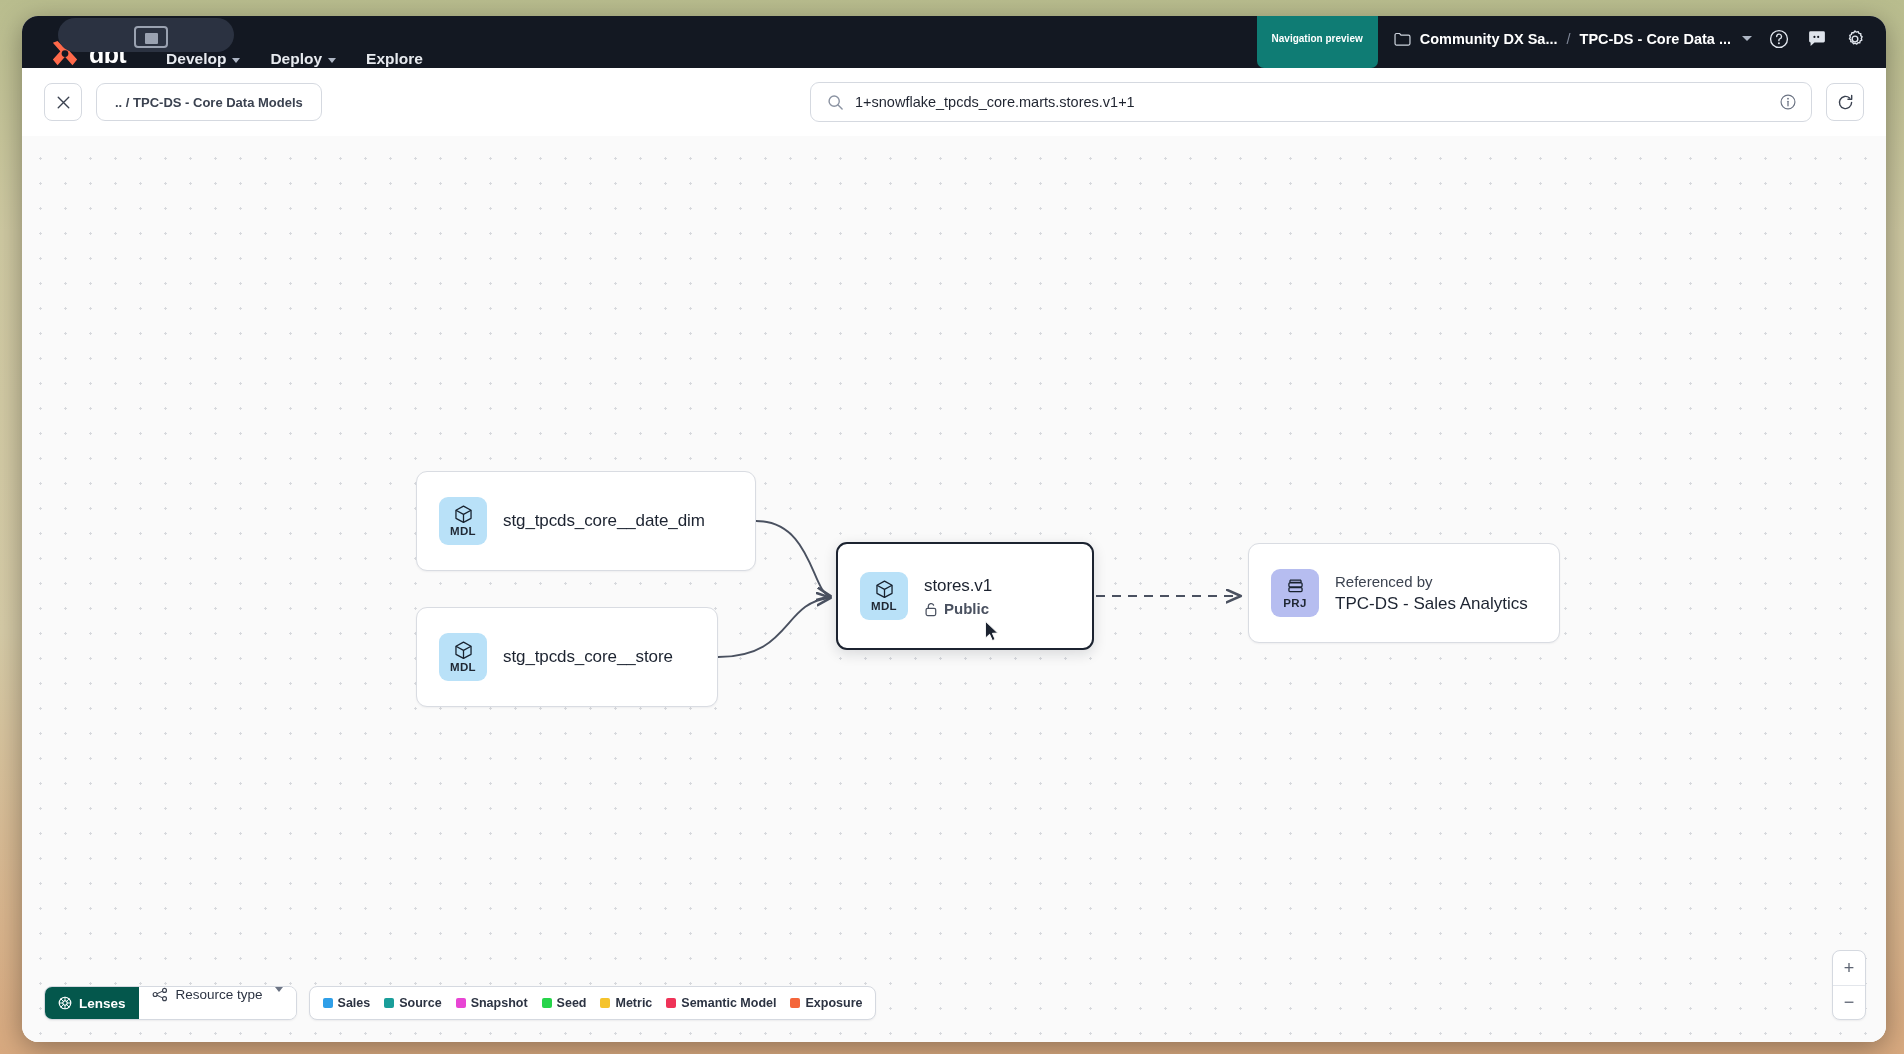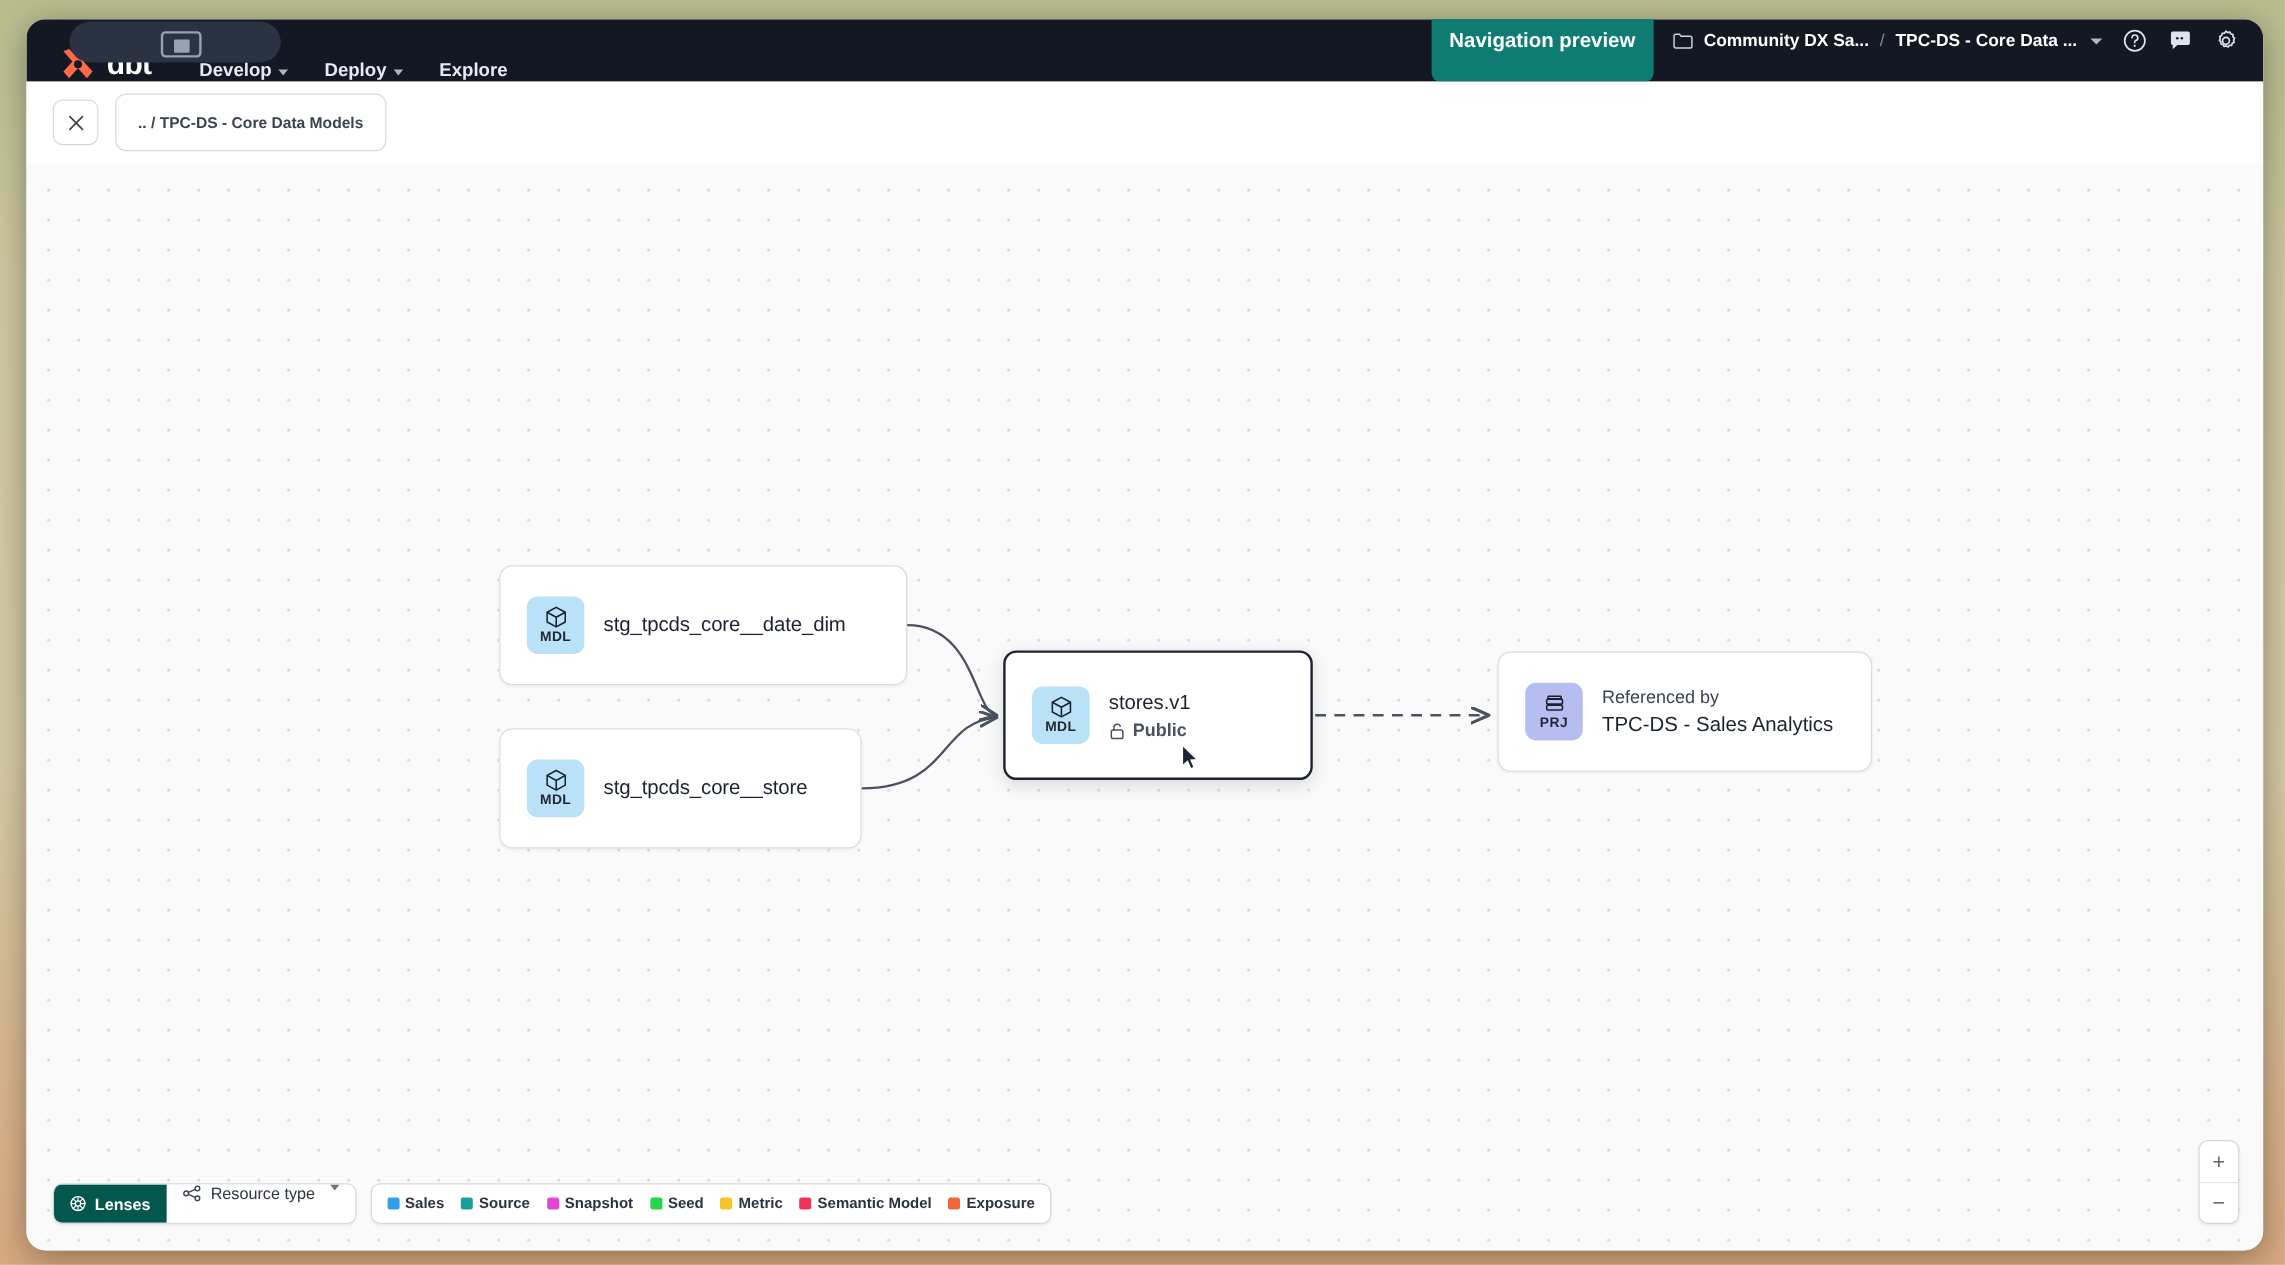--- a/index.html
+++ b/index.html
@@ -105,21 +105,21 @@
 
   .topbar-right {
     margin-left: auto;
     display: flex;
     align-items: center;
     gap: 16px;
   }
   .nav-preview-badge {
     background: #0f7c74;
     color: #ffffff;
-    font-size: 17px;
+    font-size: 10px;
     font-weight: 600;
     padding: 24px 15px;
     border-radius: 7px;
     cursor: pointer;
     white-space: nowrap;
   }
   .crumbs {
     display: flex;
     align-items: center;
     gap: 9px;
@@ -158,21 +158,21 @@
   .icon-btn {
     width: 38px; height: 38px;
     border: 1px solid #d5d9e0;
     border-radius: 8px;
     background: #ffffff;
     display: flex; align-items: center; justify-content: center;
     cursor: pointer;
     flex: none;
   }
   .crumb-pill {
-    height: 48px;
+    height: 38px;
     border: 1px solid #d5d9e0;
     border-radius: 9px;
     background: #ffffff;
     display: flex; align-items: center;
     padding: 16px 18px;
     font-size: 13px;
     font-weight: 600;
     color: #3b4250;
     cursor: pointer;
     white-space: nowrap;
@@ -449,20 +449,41 @@
   <div class="toolbar">
 
     <div class="icon-btn">
       <svg width="15" height="15" viewBox="0 0 16 16">
         <path d="M2.4 2.4 L13.6 13.6 M13.6 2.4 L2.4 13.6" stroke="#3b4250" stroke-width="1.5" stroke-linecap="round"></path>
       </svg>
     </div>
 
     <div class="crumb-pill">.. / TPC-DS - Core Data Models</div>
 
+    <div class="search-wrap">
+      <div class="searchbox">
+        <svg width="17" height="17" viewBox="0 0 18 18">
+          <circle cx="7.6" cy="7.6" r="5.4" fill="none" stroke="#8b93a2" stroke-width="1.5"></circle>
+          <path d="M11.7 11.7 L16 16" stroke="#8b93a2" stroke-width="1.5" stroke-linecap="round"></path>
+        </svg>
+        <input type="text" value="1+snowflake_tpcds_core.marts.stores.v1+1" style="">
+        <svg width="18" height="18" viewBox="0 0 20 20">
+          <circle cx="10" cy="10" r="7.7" fill="none" stroke="#6b7383" stroke-width="1.3"></circle>
+          <circle cx="10" cy="6.3" r="1" fill="#6b7383"></circle>
+          <path d="M10 9.2v5.1" stroke="#6b7383" stroke-width="1.4" stroke-linecap="round"></path>
+        </svg>
+      </div>
+
+      <div class="icon-btn">
+        <svg width="19" height="19" viewBox="0 0 20 20">
+          <path d="M16.4 10a6.4 6.4 0 1 1-2.1-4.75" fill="none" stroke="#3b4250" stroke-width="1.5" stroke-linecap="round"></path>
+          <path d="M16.5 2.6v3.9h-3.9" fill="none" stroke="#3b4250" stroke-width="1.5" stroke-linecap="round" stroke-linejoin="round"></path>
+        </svg>
+      </div>
+    </div>
   </div>
 
   <div class="canvas">
     <div class="graph">
 
       <svg class="edges" viewBox="0 0 1864 906" preserveAspectRatio="none">
         <defs>
           <marker id="arrow" markerWidth="9" markerHeight="9" refX="7.2" refY="3.6" orient="auto" markerUnits="strokeWidth">
             <path d="M0.4 0.4 L7.6 3.6 L0.4 6.8" fill="none" stroke="#4a5160" stroke-width="1.3" stroke-linecap="round" stroke-linejoin="round"></path>
           </marker>

